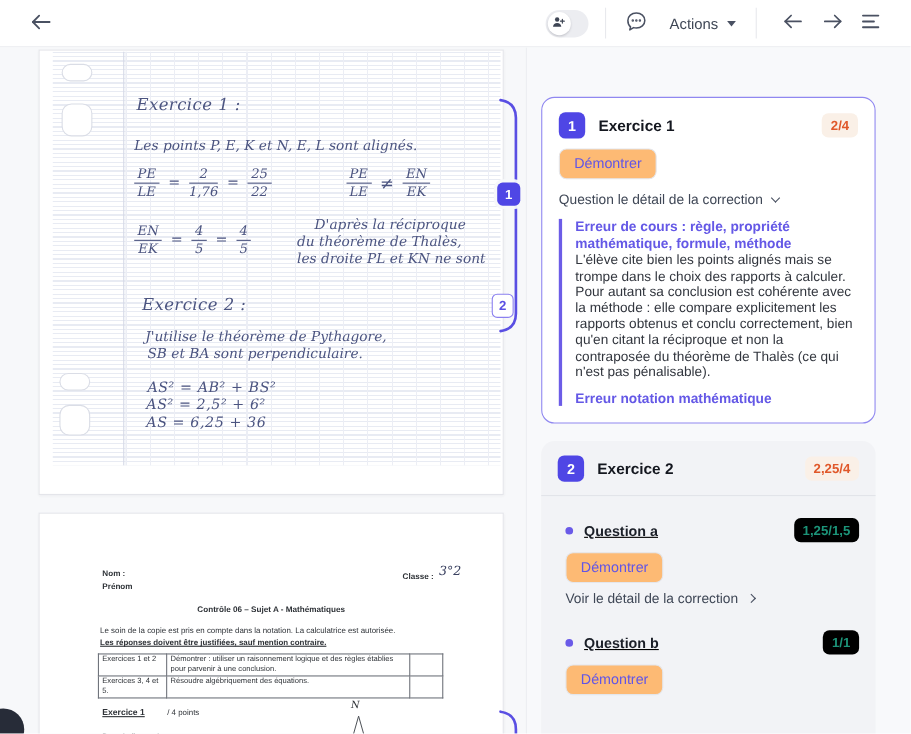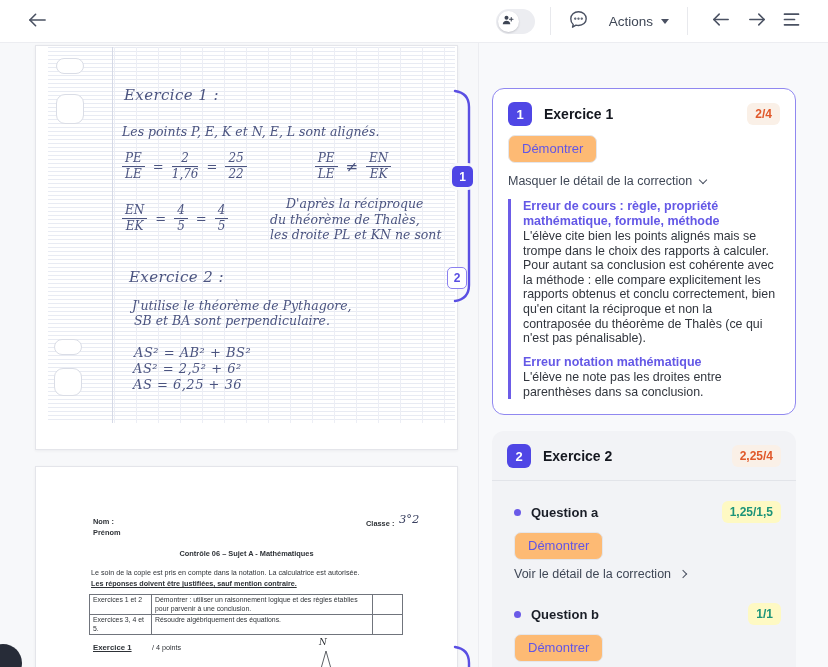--- a/index.html
+++ b/index.html
@@ -84,40 +84,40 @@
 
   
   .ex-card1 { background:#fff; border:1.5px solid #9088F0; border-radius:12px;
               padding:13px 15px 15px; width:304px; }
   .ex-header { display:flex; align-items:center; gap:12px; }
   .ex-badge { width:24px; height:24px; border-radius:6px; background:#4F46E5; color:#fff;
               font-size:13px; font-weight:700; display:flex; align-items:center; justify-content:center; flex:none; }
   .ex-title { font-size:14px; font-weight:700; color:#14171F; }
   .score-chip { margin-left:auto; padding:4px 8px; border-radius:6px; font-size:12px; font-weight:700; }
   .score-neg { color:#E0582A; background:#FAF0E7; }
-  .score-pos { color:#1C9479; background:#fef9c3;text-align:right; }
+  .score-pos { color:#1C9479; background:#000000;text-align:right; }
   .btn-dem { display:inline-block; margin-top:9px; padding:5px 13px 6px; border:1px solid #E4E6EB;
              border-radius:7px; background:#fdba74; color:#6155E6; font-size:13px; cursor:pointer;
              font-family:"Liberation Sans",sans-serif; }
   .toggle-row { margin-top:11px; display:flex; align-items:center; gap:8px; font-size:12.5px;
                 color:#3F4756; cursor:pointer; background:none; border:none; padding:0;
                 font-family:"Liberation Sans",sans-serif; }
   .chev { width:6px; height:6px; border-right:1.5px solid #4A5162; border-bottom:1.5px solid #4A5162;
           display:inline-block; }
   .chev-down { transform:rotate(45deg); margin-top:-3px; }
   .chev-right { transform:rotate(-45deg); margin-left:2px; }
   .correction { margin-top:11px; border-left:3px solid #6C5CE7; padding-left:12px; }
   .err-label { color:#6458E6; font-size:12.5px; font-weight:600; line-height:14.5px; }
   .err-text { color:#32363E; font-size:12.4px; line-height:14.6px; margin-top:1px; }
   .err-block + .err-block { margin-top:9px; }
 
   .ex-card2 { background:#F2F3F6; border-radius:12px; margin-top:16px; padding:13px 15px 40px;
               width:304px; height:300px; }
   .card2-div { height:1px; background:#E2E4E9; margin:12px -15px 0; }
-  .q-row { display:flex; align-items:center; gap:10px; margin-top:20px; }
+  .q-row { display:flex; align-items:center; gap:10px; margin-top:20px;text-decoration:underline; }
   .q-bullet { width:7px; height:7px; border-radius:50%; background:#6A5AE8; margin-left:7px; flex:none; }
   .q-label { font-size:13px; font-weight:700; color:#1A1E27; }
   .q-indent { margin-left:7px; }
   .detail-link { margin-top:7px; display:flex; align-items:center; gap:7px; font-size:12.5px;
                  color:#3F4756; cursor:pointer; background:none; border:none; padding:0;
                  font-family:"Liberation Sans",sans-serif; }
   .mt22 { margin-top:22px; }
 </style>
 </head>
 <body>
@@ -314,31 +314,30 @@
     <div class="review-pane">
 
       <div class="ex-card1">
         <div class="ex-header">
           <span class="ex-badge">1</span>
           <span class="ex-title">Exercice 1</span>
           <span class="score-chip score-neg">2/4</span>
         </div>
         <button class="btn-dem">Démontrer</button>
         <button class="toggle-row">
-          <span>Masquer le détail de la correction</span>
+          <span>Question le détail de la correction</span>
           <span class="chev chev-down"></span>
         </button>
         <div class="correction">
           <div class="err-block">
             <div class="err-label">Erreur de cours : règle, propriété mathématique, formule, méthode</div>
             <div class="err-text">L'élève cite bien les points alignés mais se trompe dans le choix des rapports à calculer. Pour autant sa conclusion est cohérente avec la méthode : elle compare explicitement les rapports obtenus et conclu correctement, bien qu'en citant la réciproque et non la contraposée du théorème de Thalès (ce qui n'est pas pénalisable).</div>
           </div>
           <div class="err-block">
             <div class="err-label">Erreur notation mathématique</div>
-            <div class="err-text">L'élève ne note pas les droites entre parenthèses dans sa conclusion.</div>
           </div>
         </div>
       </div>
 
       <div class="ex-card2">
         <div class="ex-header">
           <span class="ex-badge">2</span>
           <span class="ex-title">Exercice 2</span>
           <span class="score-chip score-neg">2,25/4</span>
         </div>

